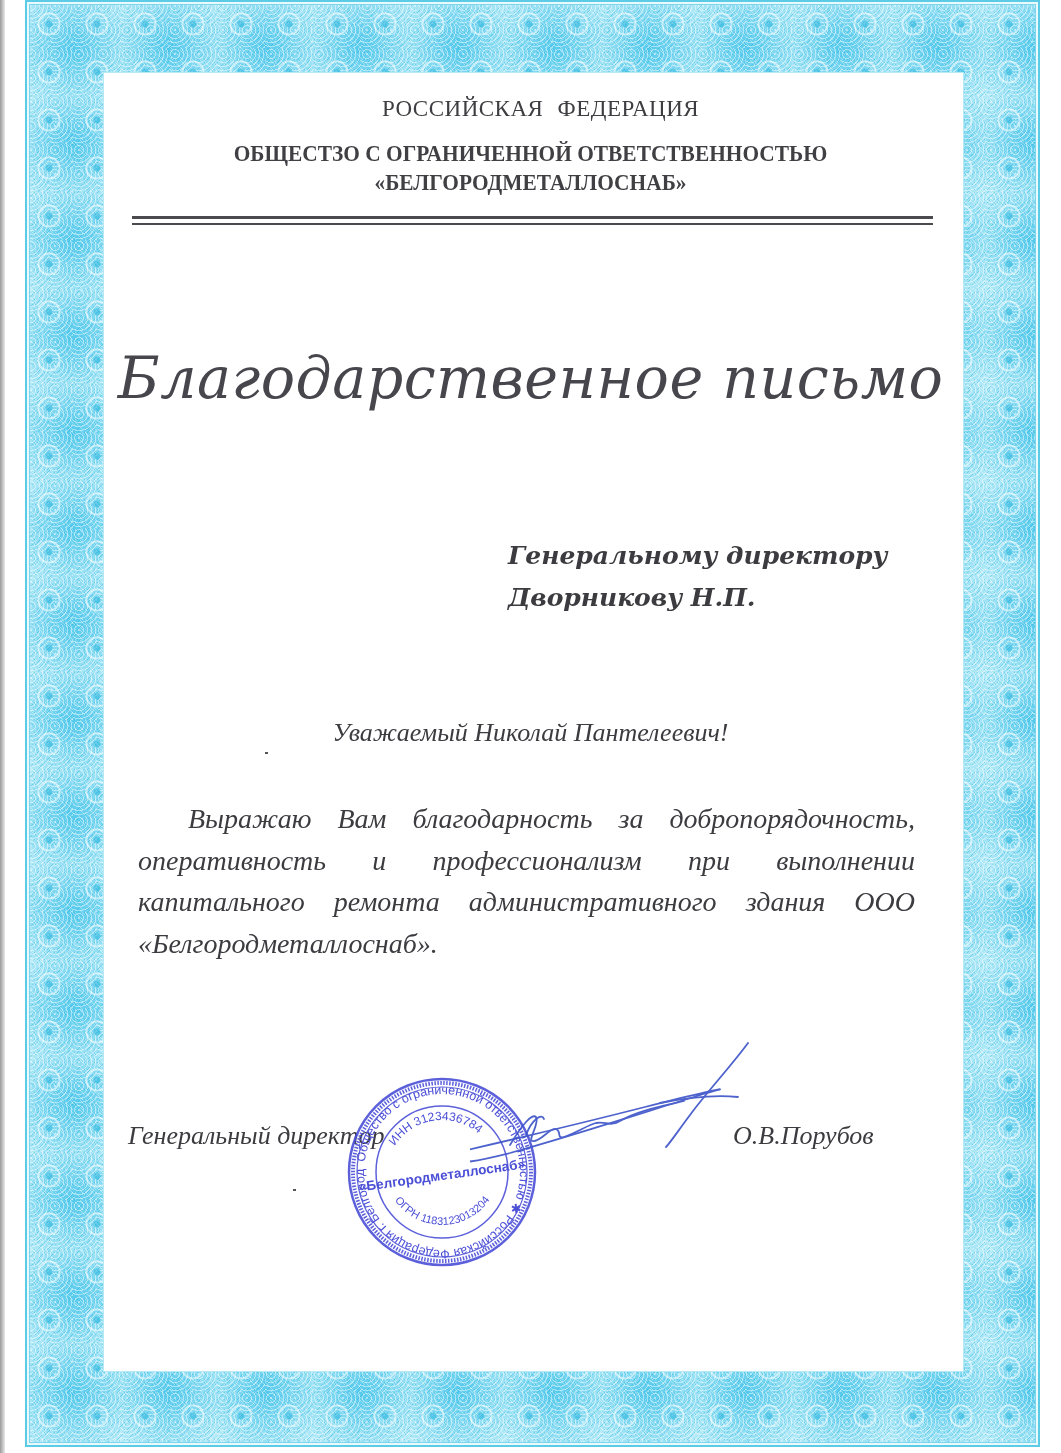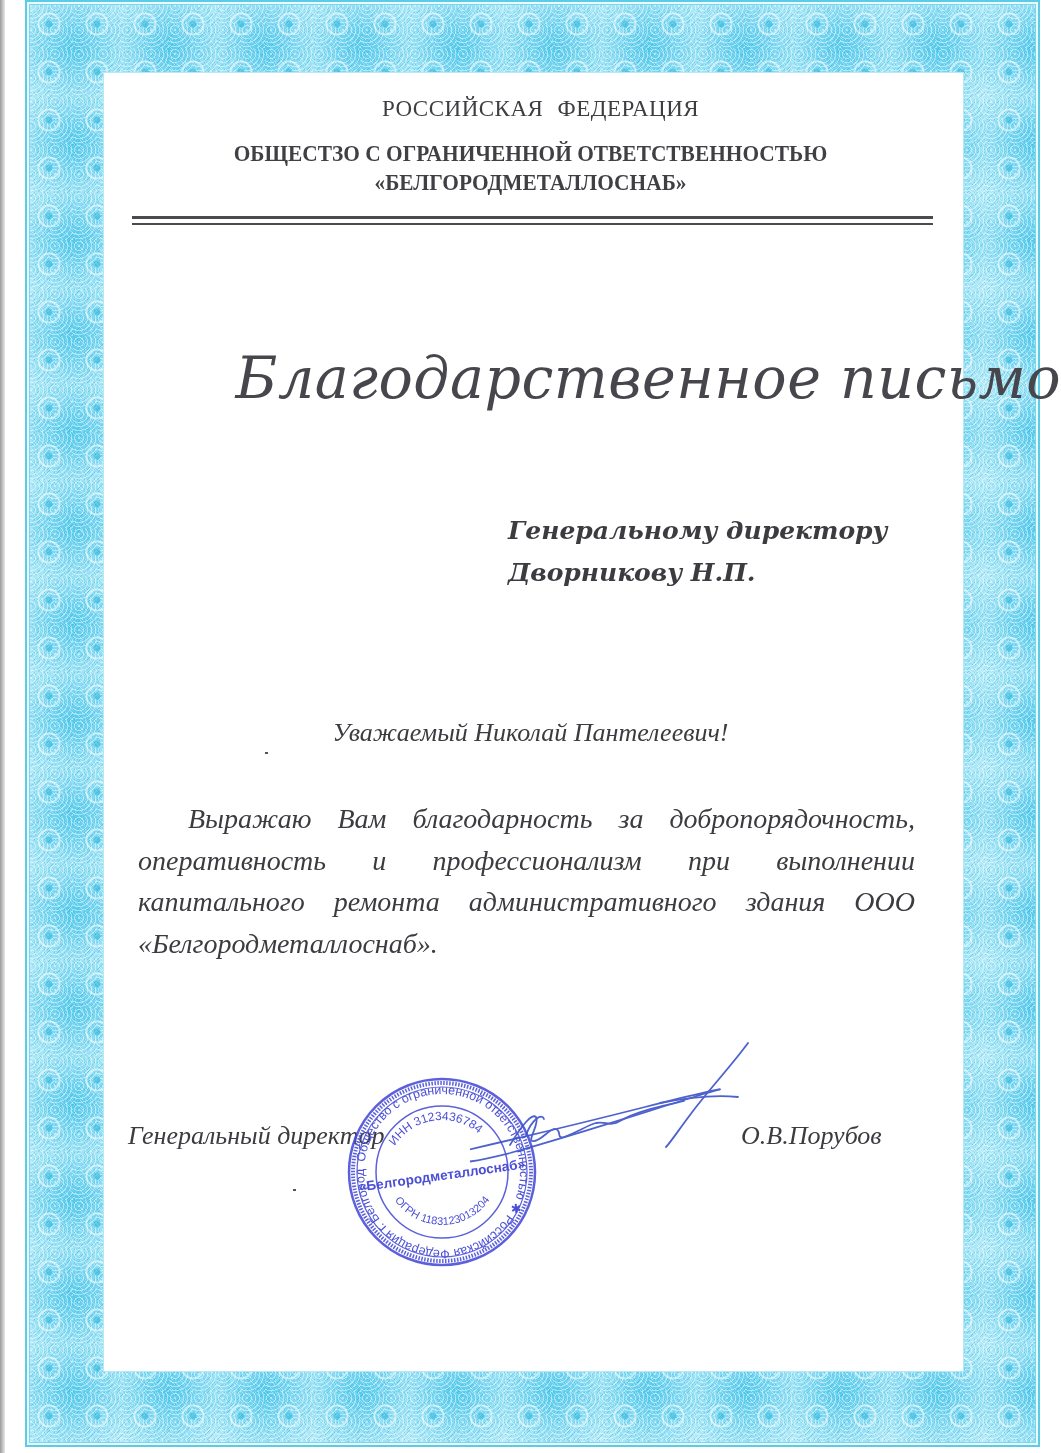--- a/index.html
+++ b/index.html
@@ -42,26 +42,26 @@
       font-family: "Liberation Serif", serif; transform: scaleX(0.93);
     }
     .org-1 { top: 141px; }
     .org-2 { top: 170px; }
     .rule {
       position: absolute; left: 132px; width: 801px; height: 3px; background: #4a4a4f;
     }
     .rule-1 { top: 216px; }
     .rule-2 { top: 223px; height: 2px; }
     .title {
-      position: absolute; left: 0; right: 0; top: 345px; text-align: right;
+      position: absolute; left: 0; right: 0; top: 345px; text-align: center;
       font-size: 57px; font-style: italic; color: #46464c;
       font-family: "DejaVu Serif", serif; letter-spacing: 0.5px;
     }
     .addressee {
-      position: absolute; left: 508px; top: 510px;
+      position: absolute; left: 508px; top: 535px;
       font-size: 25px; font-style: italic; font-weight: bold; color: #3b3b40;
       line-height: 42px; font-family: "DejaVu Serif", serif;
     }
     .addressee div { white-space: nowrap; }
     .greeting {
       position: absolute; left: 0; right: 0; top: 718px; text-align: center;
       font-size: 26px; font-style: italic; color: #3b3b40;
       font-family: "Liberation Serif", serif; 
     }
     .body-text {
@@ -74,21 +74,20 @@
     .body-text p.para-2 { margin-top: 2px; }
     .sign-title {
       position: absolute; left: 128px; top: 1121px;
       font-size: 26px; font-style: italic; color: #3b3b40;
       font-family: "Liberation Serif", serif;
     }
     .sign-name {
       position: absolute; left: 733px; top: 1121px;
       font-size: 26px; font-style: italic; color: #3b3b40;
       font-family: "Liberation Serif", serif;
-      margin-left: 8px;
     }
     .stamp { position: absolute; left: 346px; top: 1076px; width: 192px; height: 192px; }
     .signature { position: absolute; left: 470px; top: 1035px; width: 300px; height: 140px; }
     .speck { position: absolute; width: 3px; height: 2px; background: #555; }
   </style>
 </head>
 <body>
 
 <div class="scan-edge"></div>
 <div class="frame"></div>

